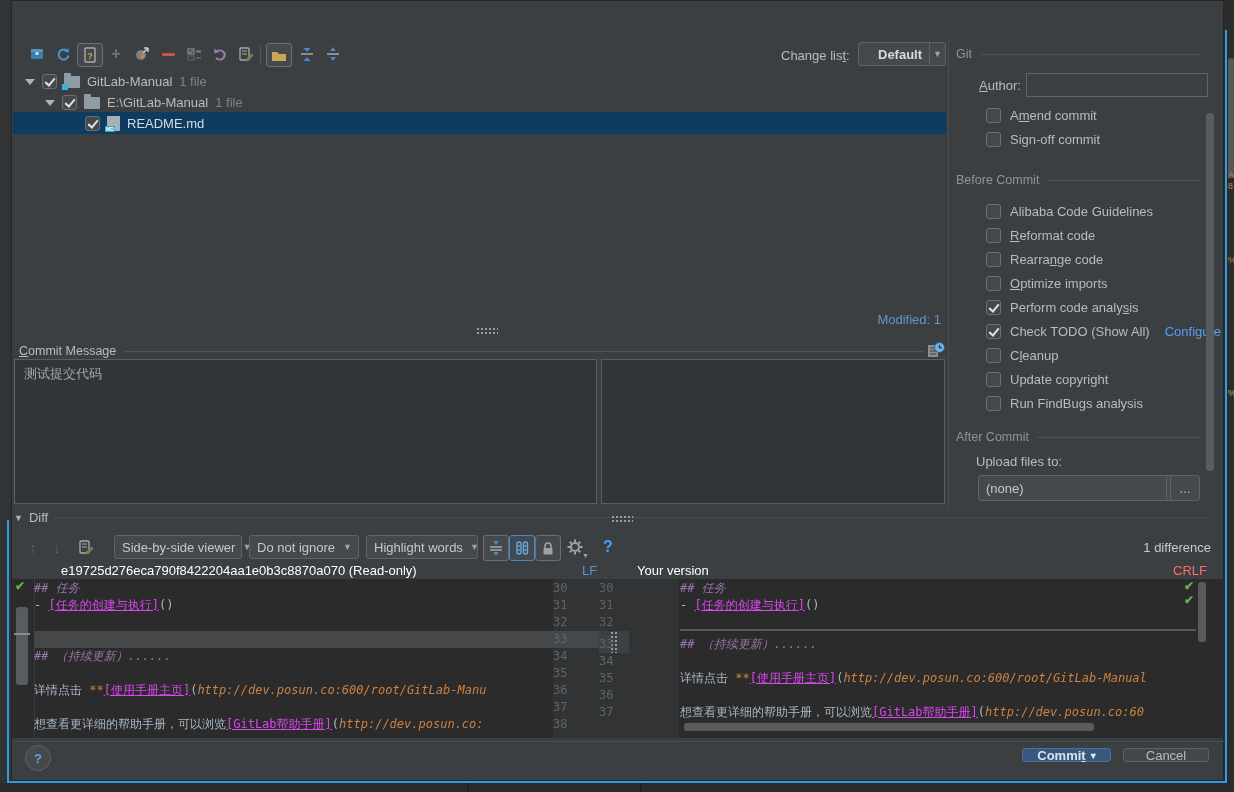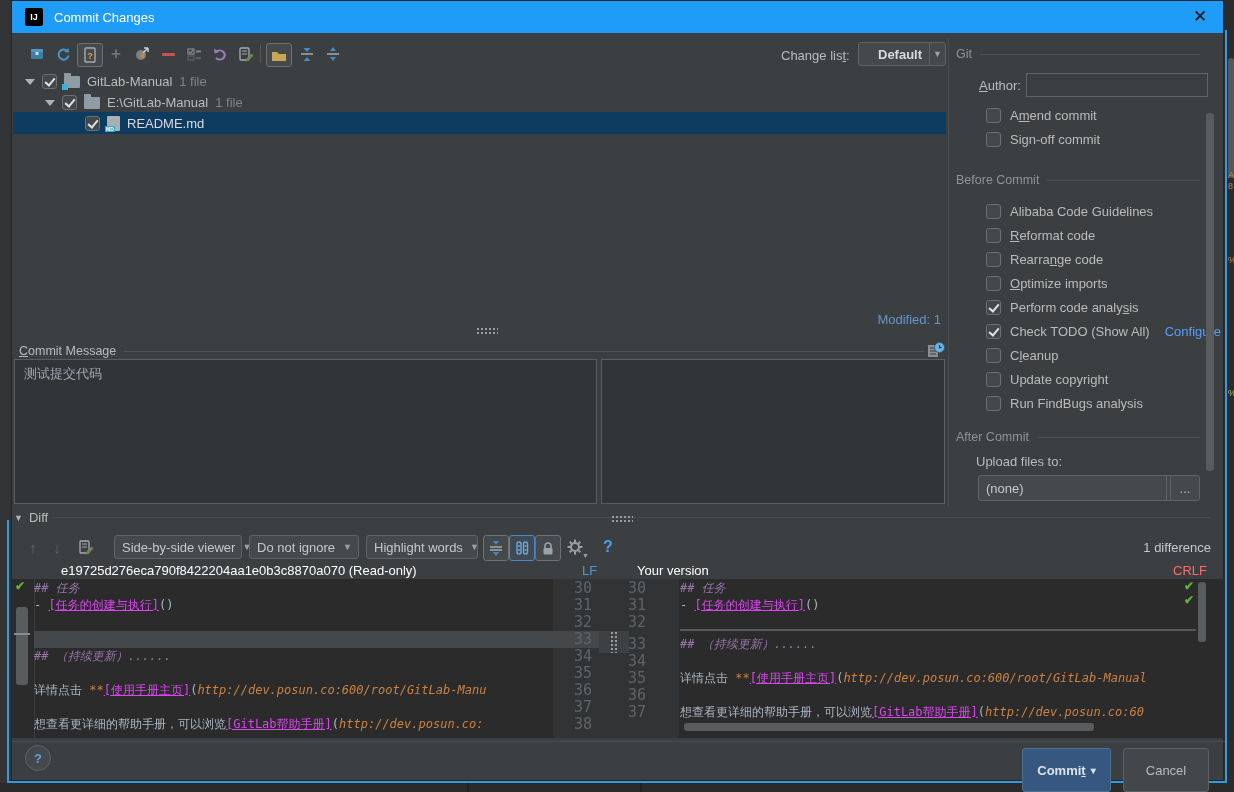--- a/index.html
+++ b/index.html
@@ -47,27 +47,27 @@
   #diff-body{position:absolute;left:0;top:578px;width:1213px;height:159px;background:#2B2B2B;}
   .pane-layer{position:absolute;top:0;height:159px;overflow:hidden;}
   .code-line{position:absolute;left:0;white-space:nowrap;font-family:"DejaVu Sans Mono","Liberation Mono",monospace;
              font-size:12px;height:17px;line-height:17px;color:#A9B7C6;}
   .sg-head{color:#9876AA;font-style:italic;}
   .sg-text{color:#A9B7C6;}
   .sg-link{color:#d946ef;text-decoration:underline;}
   .sg-url{color:#CC8242;font-style:italic;}
   .sg-md{color:#CC8242;}
   .line-num{position:absolute;height:17px;line-height:17px;font-family:"DejaVu Sans Mono","Liberation Mono",monospace;
-            font-size:15px;color:#5F6568;text-align:right;box-sizing:border-box;padding-right:7px;}
+            font-size:12px;color:#5F6568;text-align:left;box-sizing:border-box;padding-right:7px;}
   .caret-band{position:absolute;background:#45484A;height:17px;}
   .del-line{position:absolute;height:2px;background:#55595B;}
   .scroll-thumb{position:absolute;background:#595C5E;border-radius:3px;}
   .grn{color:#62B543;font-weight:bold;font-size:12px;}
   
-  .btn{position:absolute;height:44px;border-radius:3px;display:flex;align-items:center;justify-content:center;font-size:13px;box-sizing:border-box;}
+  .btn{position:absolute;height:14px;border-radius:3px;display:flex;align-items:center;justify-content:center;font-size:13px;box-sizing:border-box;}
   #commit-btn{background:#365880;border:1px solid #4C708F;color:#DDE3E8;font-weight:bold;}
   #cancel-btn{background:#43474A;border:1px solid #5E6163;color:#BBBBBB;}
   #help-circle{position:absolute;left:13px;top:744px;width:24px;height:24px;border-radius:50%;background:#46494B;border:1px solid #5F6365;
                color:#58A3E8;font-weight:bold;display:flex;align-items:center;justify-content:center;}
   .icon-btn{position:absolute;top:534px;width:24px;height:24px;display:flex;align-items:center;justify-content:center;border-radius:3px;}
   .icon-sel{border:1px solid #4A88C7;background:#3F4A55;}
   .icon-box{border:1px solid #6B7074;background:#46494B;}
   .label-gray{color:#ffffff;}
 </style>
 </head>
@@ -81,25 +81,20 @@
 <div class="abs" style="left:1228px;top:170px;color:#CC8242;font-size:9px;line-height:11px;">A<br>8</div>
 <div class="abs" style="left:1228px;top:255px;color:#CC8242;font-size:9px;">%</div>
 <div class="abs" style="left:1228px;top:388px;color:#A5C25C;font-size:9px;">%</div>
 <div class="abs" style="left:0;top:783px;width:1234px;height:9px;background:#2B2B2B;"></div>
 <div class="abs" style="left:7px;top:781px;width:1219px;height:2px;background:#2F9BE3;"></div>
 <div class="abs" style="left:467px;top:783px;width:2px;height:9px;background:#1F2123;"></div>
 <div class="abs" style="left:640px;top:783px;width:2px;height:9px;background:#1F2123;"></div>
 
 <div id="dialog">
 
-  <div id="titlebar">
-    <div id="ij-logo">IJ</div>
-    <div id="win-title">Commit Changes</div>
-    <div id="close-btn">✕</div>
-  </div>
 
   <div class="tb-btn" style="left:13px;">
     <svg width="16" height="16">
         <rect x="2" y="5" width="12" height="8" rx="1" fill="#3D7DA6"></rect>
         <rect x="2" y="3" width="12" height="3" rx="1" fill="#5596BE"></rect>
         <rect x="6.5" y="6" width="3" height="3" fill="#BFE0F2"></rect>
       </svg>
   </div>
   <div class="tb-btn" style="left:39px;">
     <svg width="16" height="16">

